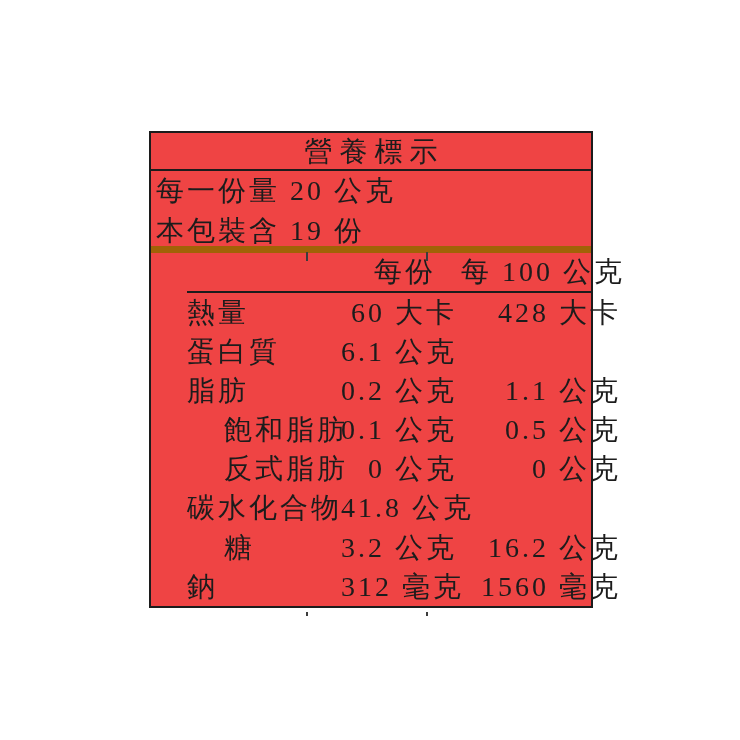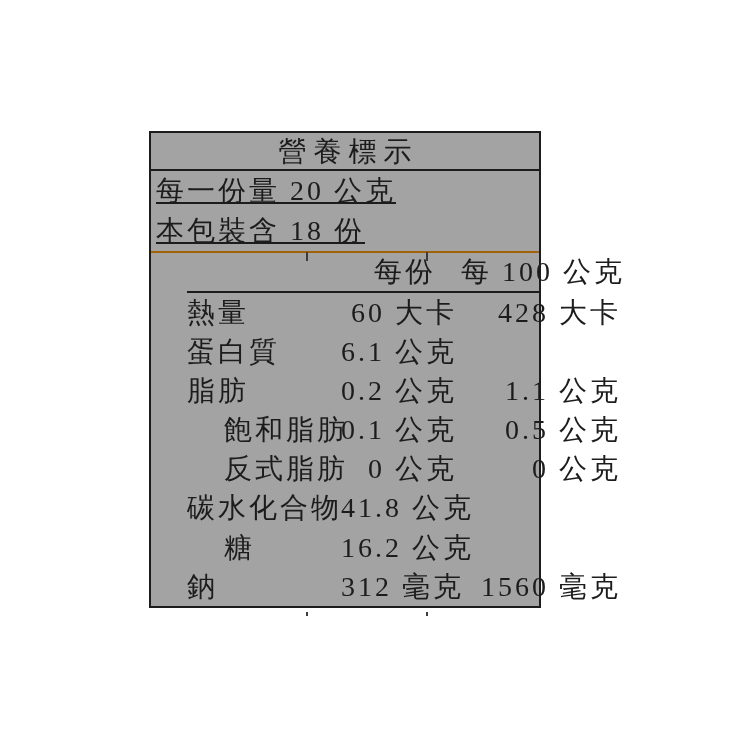--- a/index.html
+++ b/index.html
@@ -8,39 +8,38 @@
     background: #ffffff;
   }
   body {
     position: relative;
     font-family: "Liberation Serif", "DejaVu Serif", serif;
     color: #1c1c1c;
   }
   .label-table {
     position: absolute;
     left: 149px; top: 131px;
-    width: 392px; height: 477px;
+    width: 444px; height: 477px;
     border: 2px solid #1c1c1c;
-    background: #a3a3a3;
+    background: #ef4444;
   }
   .title-row {
     height: 38px;
     border-bottom: 2px solid #1c1c1c;
     text-align: center;
     font-size: 28px;
     line-height: 37px;
     letter-spacing: 7px;
     text-indent: 7px;
     white-space: nowrap;
   }
   .serving-section {
     height: 82px;
-    border-bottom: 2px solid #a16207;
+    border-bottom: 7px solid #a16207;
     padding: 0 4px 0 5px;
-    text-decoration: underline;
   }
   .serving-line {
     font-size: 28px;
     line-height: 40px;
     letter-spacing: 3px;
     white-space: nowrap;
   }
   .header-row, .row {
     display: grid;
     grid-template-columns: 154px 120px 166px;
@@ -78,21 +77,21 @@
 </style>
 </head>
 <body>
 
 <div class="label-table">
 
   <div class="title-row">營養標示</div>
 
   <div class="serving-section">
     <div class="serving-line">每一份量 20 公克</div>
-    <div class="serving-line">本包裝含 18 份</div>
+    <div class="serving-line">本包裝含 19 份</div>
   </div>
 
   <div class="header-row">
     <div class="cell name-cell"></div>
     <div class="cell val-cell hdr-col2">每份</div>
     <div class="cell val-cell hdr-col3">每 100 公克</div>
   </div>
 
   <div class="rows" id="rows">
       <div class="row">
@@ -118,20 +117,21 @@
         <div class="cell name-cell indent">反式脂肪</div>
         <div class="cell val-cell val-col2">0 公克</div>
         <div class="cell val-cell val-col3">0 公克</div>
       </div>
       <div class="row">
         <div class="cell name-cell">碳水化合物</div>
         <div class="cell val-cell val-col3">41.8 公克</div>
       </div>
       <div class="row">
         <div class="cell name-cell indent">糖</div>
+        <div class="cell val-cell val-col2">3.2 公克</div>
         <div class="cell val-cell val-col3">16.2 公克</div>
       </div>
       <div class="row">
         <div class="cell name-cell">鈉</div>
         <div class="cell val-cell val-col2">312 毫克</div>
         <div class="cell val-cell val-col3">1560 毫克</div>
       </div>
     </div>
 
   <div class="tick sep c1"></div>

